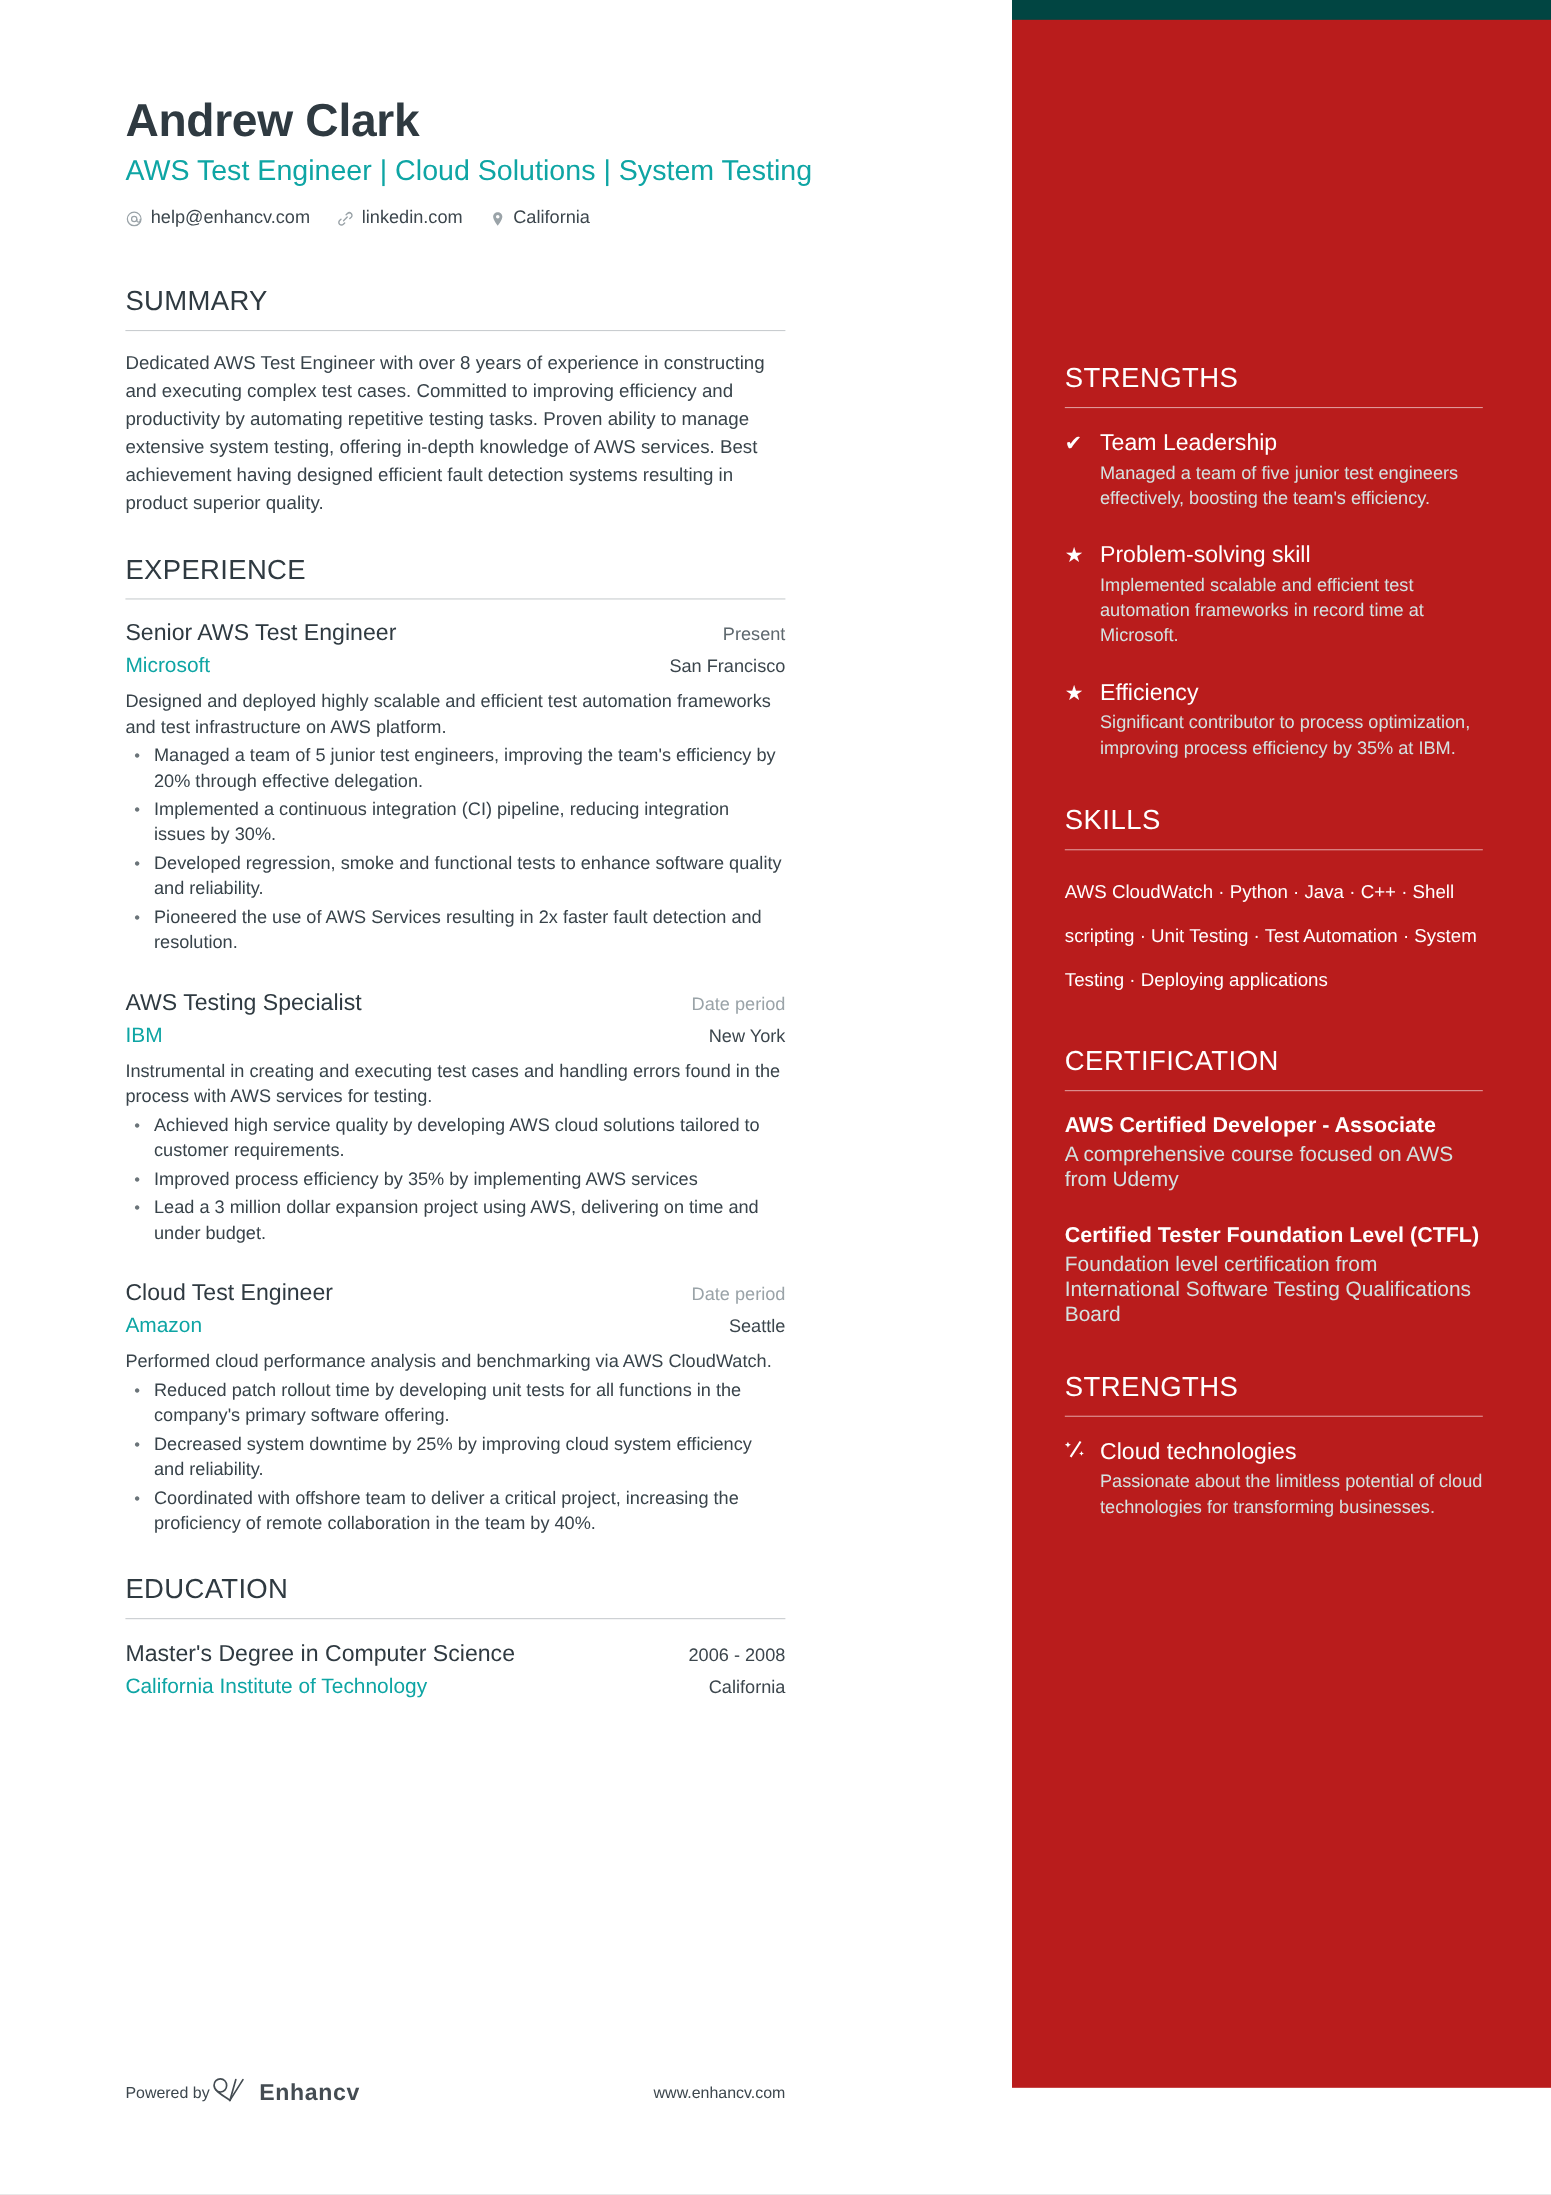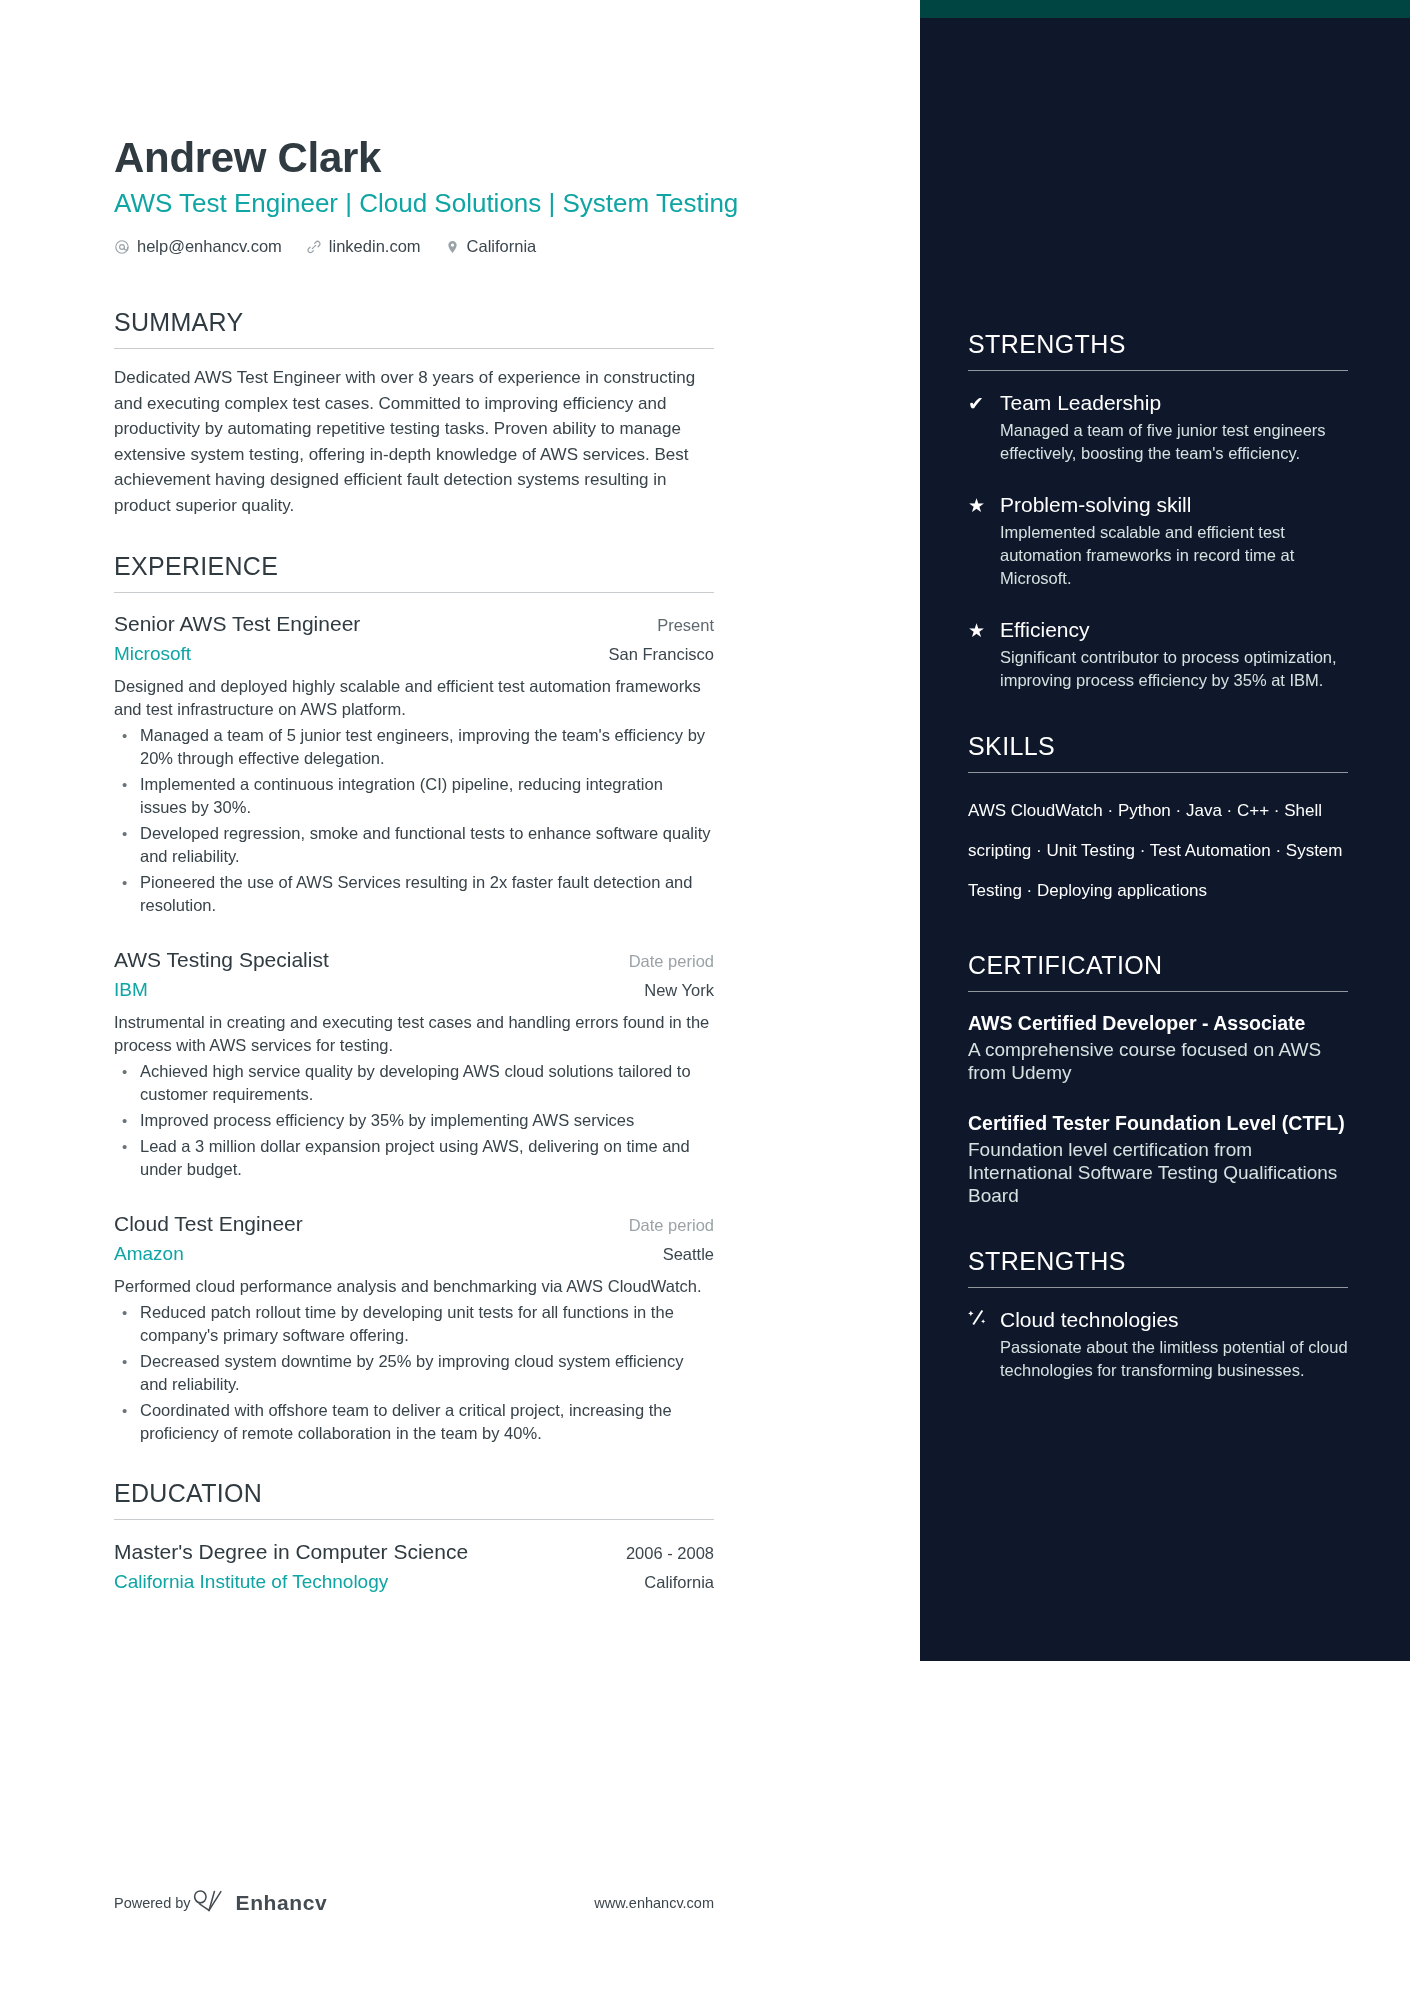--- a/index.html
+++ b/index.html
@@ -12,22 +12,22 @@
     position: relative;
     width: 1410px; height: 1995px;
     background: #ffffff;
     overflow: hidden;
   }
 
   
   .sidebar {
     position: absolute;
     top: 0; right: 0;
-    width: 490px; height: 1661px;
-    background: #0f172a;
+    width: 490px; height: 1898px;
+    background: #b91c1c;
     padding: 0 62px 0 48px;
   }
   .sidebar-topstrip {
     position: absolute;
     top: 0; left: 0; right: 0;
     height: 18px;
     background: #014542;
   }
   .sidebar-inner { padding-top: 330px; }
 
@@ -89,21 +89,20 @@
     font-size: 19px;
     line-height: 23px;
   }
 
   
   .main {
     position: absolute;
     top: 0; left: 0;
     width: 816px;
     padding: 84px 0 0 114px;
-    margin-top: 48px;
   }
   .name {
     font-size: 42px;
     font-weight: 700;
     color: #2f3a41;
     letter-spacing: -.3px;
     line-height: 52px;
     margin-bottom: 2px;
   }
   .headline {

